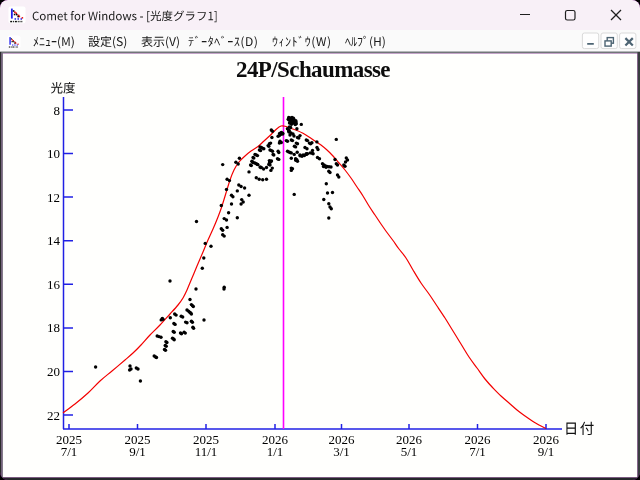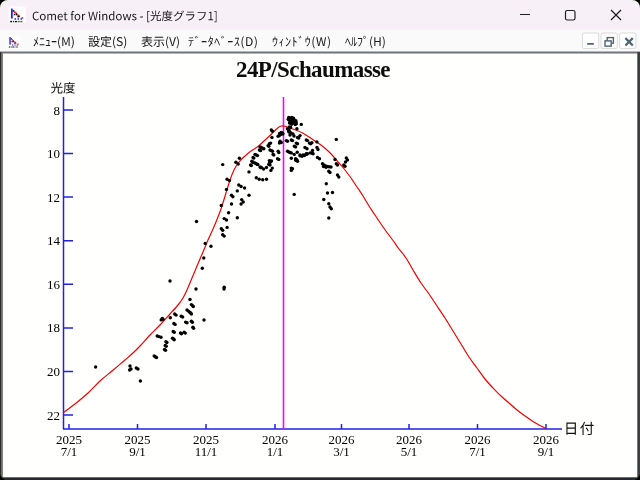--- a/index.html
+++ b/index.html
@@ -1,14 +1,14 @@
 <!DOCTYPE html>
 <html><head><meta charset="utf-8"><style>
 html,body{margin:0;padding:0;background:#000;width:640px;height:480px;overflow:hidden}
-#win{position:absolute;left:0;top:0;width:640px;height:480px;border-radius:8px;overflow:hidden;background:#4d7c0f}
+#win{position:absolute;left:0;top:0;width:640px;height:480px;border-radius:8px;overflow:hidden;background:#a21caf}
 .t{font-family:"Liberation Serif",serif;font-size:13px;fill:#000}
 </style></head><body>
 <div id="win">
 <svg width="640" height="480" viewBox="0 0 640 480" shape-rendering="auto">
 
   <rect x="0" y="0" width="640" height="30" fill="#f8f0f7"></rect>
 
   <rect x="0" y="30" width="640" height="22" fill="#fafafa"></rect>
 
   <rect x="0" y="51.5" width="640" height="2" fill="#717578"></rect>

